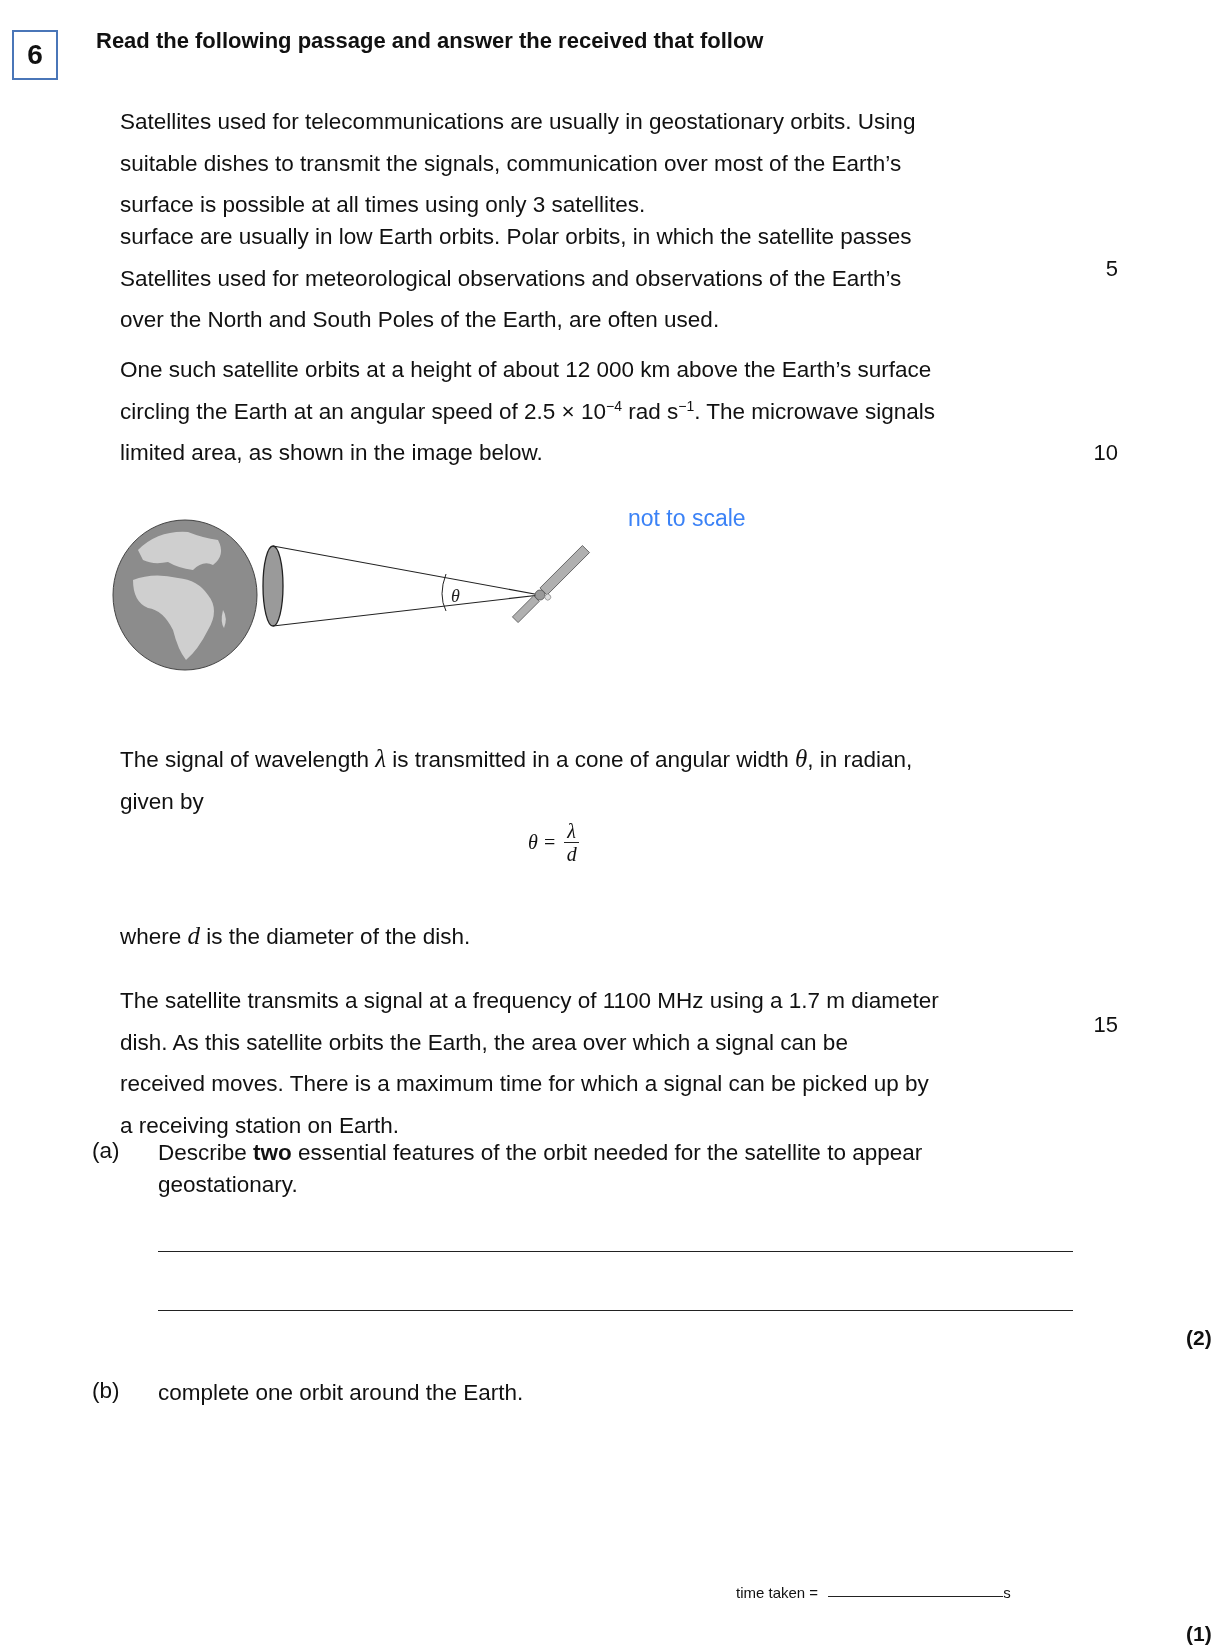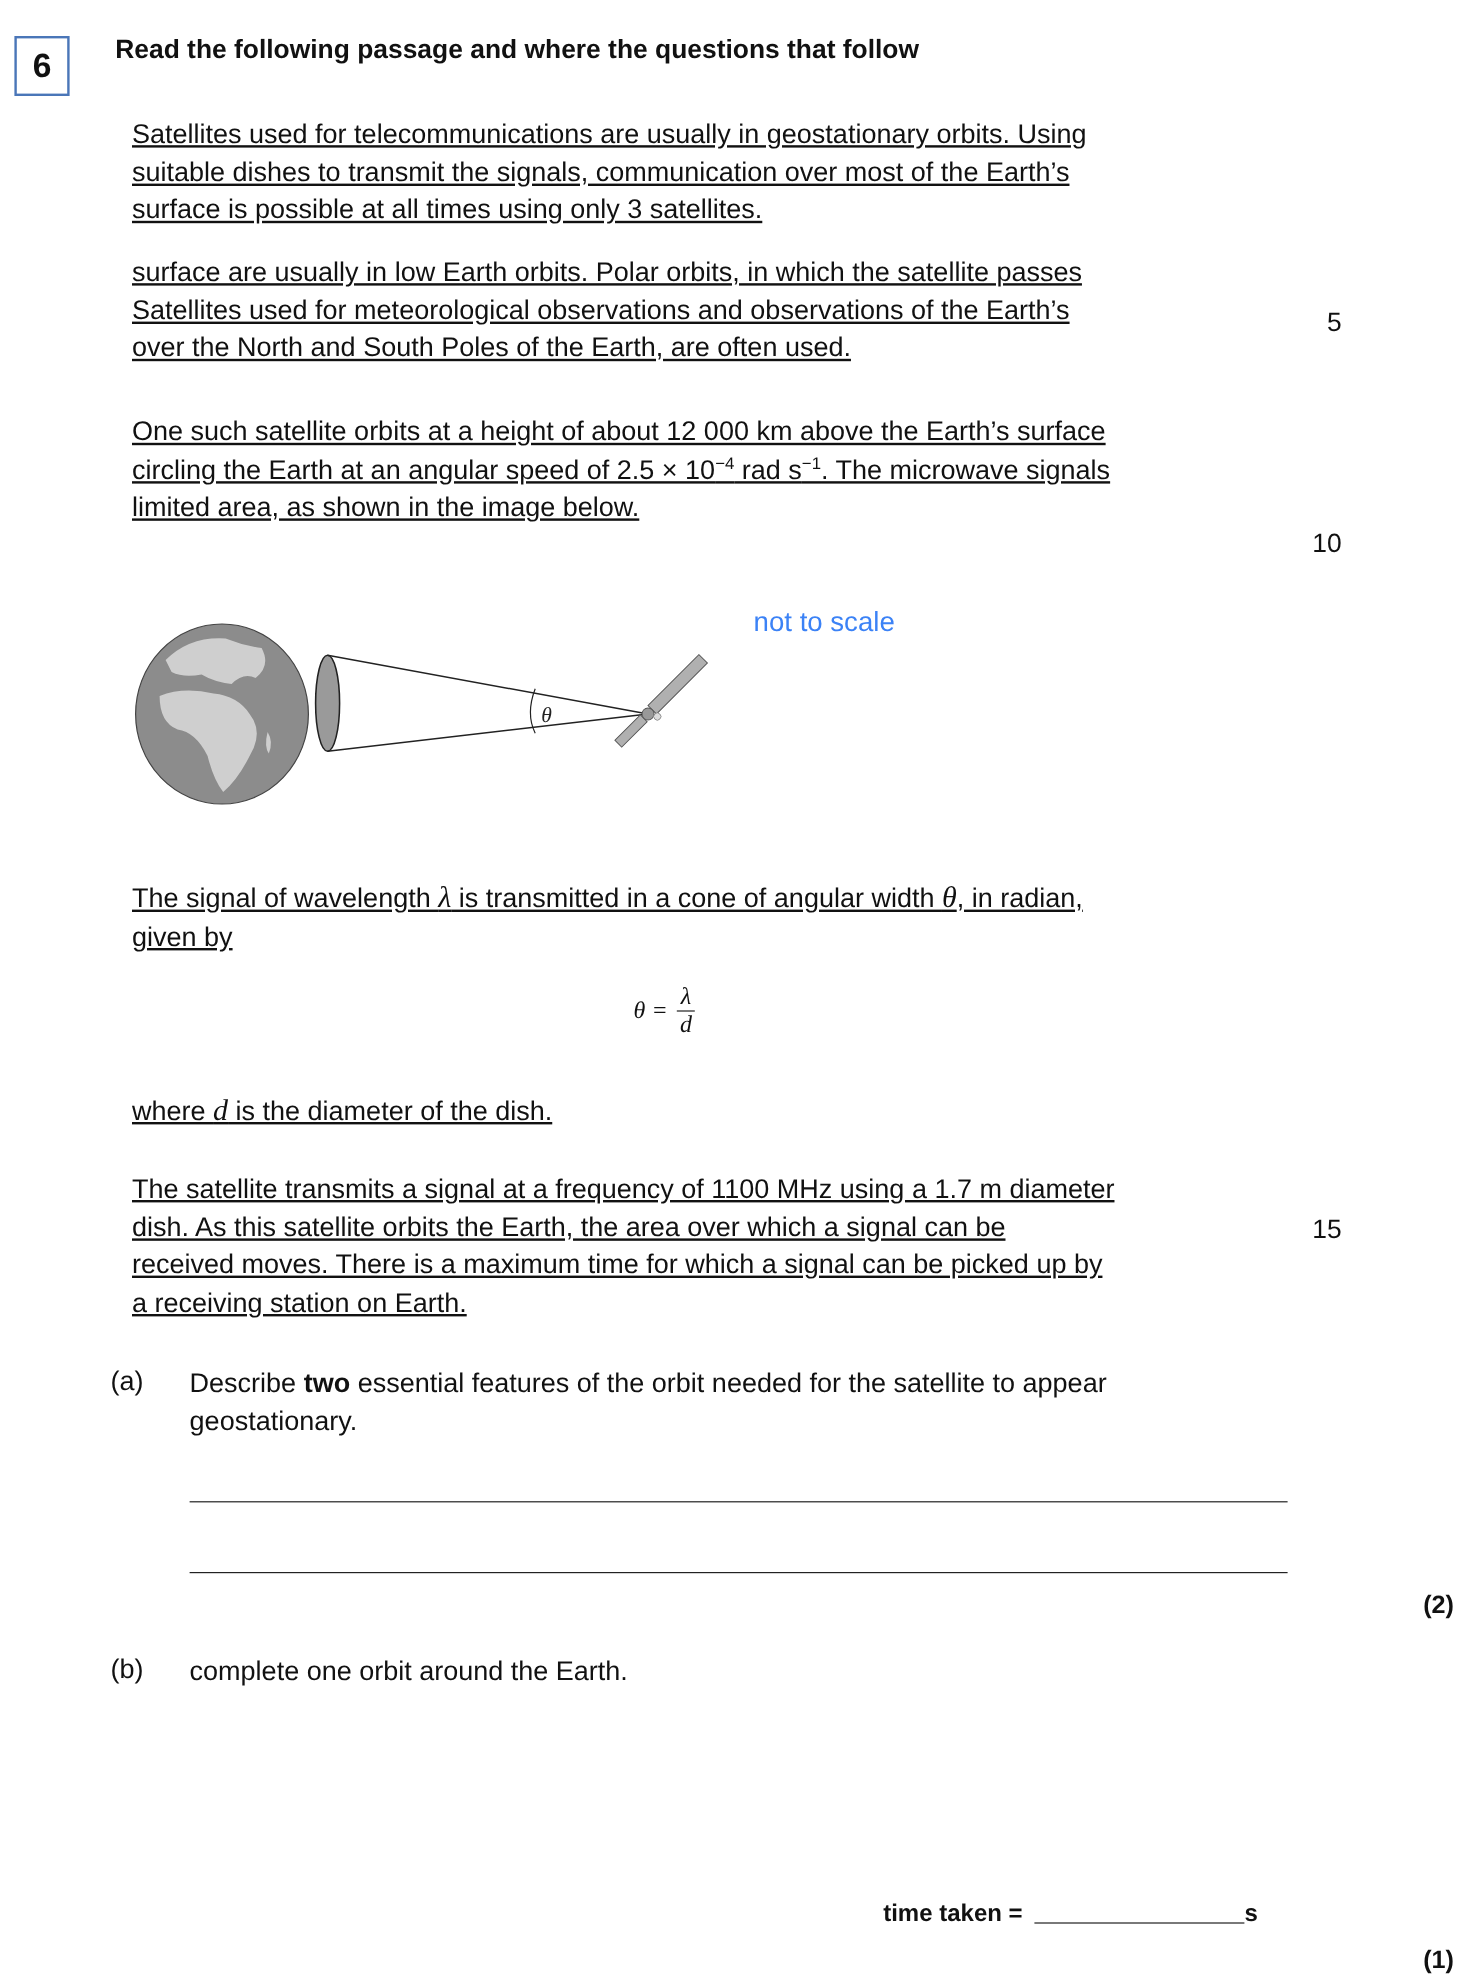--- a/index.html
+++ b/index.html
@@ -9,21 +9,21 @@
     }
     .abs { position: absolute; }
     .qnum-box {
       left: 12px; top: 30px; width: 46px; height: 50px;
       border: 2px solid #4a76b8; box-sizing: border-box;
       display: flex; align-items: center; justify-content: center;
       font-weight: bold; font-size: 28px;
     }
     .heading { left: 96px; top: 28px; font-weight: bold; font-size: 22px; }
     .para { left: 110px; width: 900px; font-size: 22.5px; line-height: 31.5px; }
-    .para p { margin: 0; text-decoration: underline; }
+    .para p { margin: 10px; }
     .line-num { font-size: 22px; width: 40px; text-align: right; }
     sup { font-size: 14px; line-height: 0; }
     .noscale { left: 628px; top: 505px; font-weight: normal; font-size: 23px; color: #3b82f6; }
     .diagram { left: 108px; top: 510px; }
     .eq {
       left: 528px; top: 820px; font-family: "Liberation Serif", serif; font-style: italic;
       font-size: 20px; display: flex; align-items: center; gap: 8px;
     }
     .frac { display: inline-flex; flex-direction: column; align-items: center; }
     .frac .num { border-bottom: 1.5px solid #222; padding: 0 3px; line-height: 22px; }
@@ -33,21 +33,21 @@
     .answer-line { height: 0; border-bottom: 1.5px solid #222; }
     .marks { font-weight: bold; font-size: 21px; }
     .ital-serif { font-family: "Liberation Serif", serif; font-style: italic; font-size: 25px; }
   </style>
 </head>
 <body>
 
 <div class="abs qnum-box">
   <span>6</span>
 </div>
-<div class="abs heading">Read the following passage and where the questions that follow</div>
+<div class="abs heading">Read the following passage and answer the received that follow</div>
 
 <div class="abs para" style="top:96px;">
   <p>Satellites used for telecommunications are usually in geostationary orbits. Using</p>
   <p>suitable dishes to transmit the signals, communication over most of the Earth’s</p>
   <p>surface is possible at all times using only 3 satellites.</p>
 </div>
 
 <div class="abs para" style="top:211px;">
   <p>surface are usually in low Earth orbits. Polar orbits, in which the satellite passes</p>
   <p>Satellites used for meteorological observations and observations of the Earth’s</p>
@@ -115,18 +115,18 @@
   <div>geostationary.</div>
 </div>
 <div class="abs answer-line" style="left:158px; top:1251px; width:915px;"></div>
 <div class="abs answer-line" style="left:158px; top:1310px; width:915px;"></div>
 <div class="abs marks" style="left:1186px; top:1326px;">(2)</div>
 
 <div class="abs qlabel" style="left:92px; top:1378px;">(b)</div>
 <div class="abs qtext" style="left:158px; top:1377px; width:960px;">
   <div>complete one orbit around the Earth.</div>
 </div>
-<div class="abs" style="left:736px; top:1584px; font-size:20px; display:flex; align-items:flex-end;font-weight:bold;">
+<div class="abs" style="left:736px; top:1584px; font-size:15px; display:flex; align-items:flex-end;">
   <span>time taken =</span>
   <span class="answer-line" style="display:inline-block; width:175px; margin-left:10px; margin-bottom:4px;"></span>
   <span>s</span>
 </div>
 <div class="abs marks" style="left:1186px; top:1622px;">(1)</div>
 
 </body></html>

